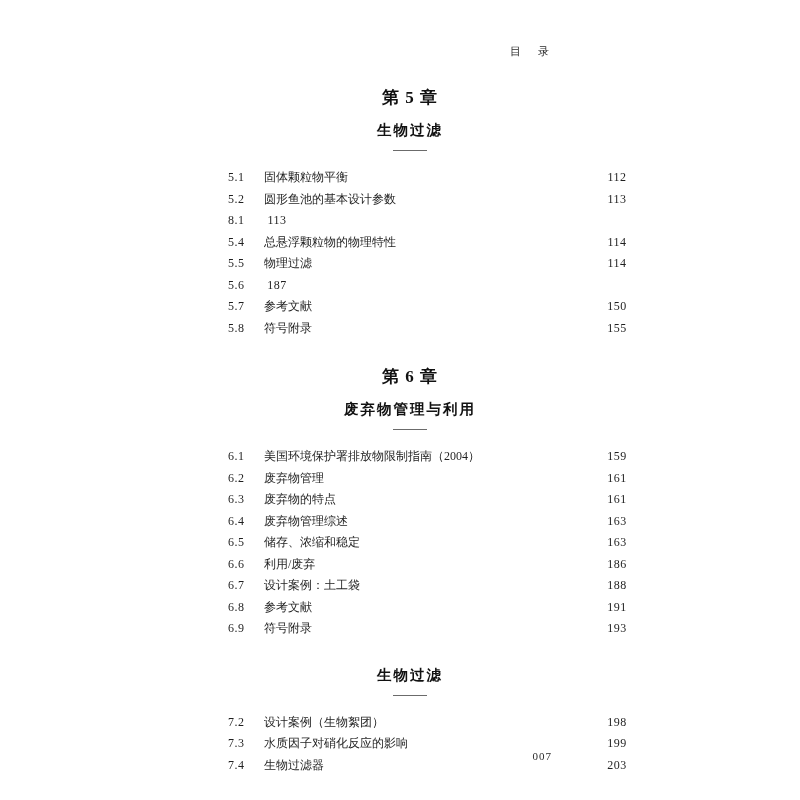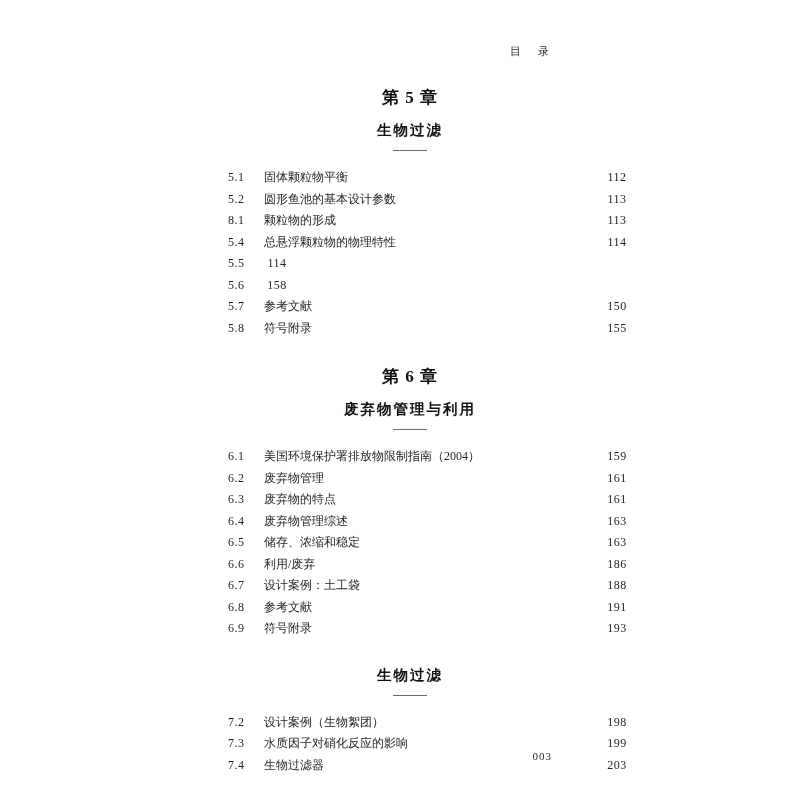--- a/index.html
+++ b/index.html
@@ -120,35 +120,35 @@
           <span class="label">固体颗粒物平衡</span>
           <span class="page-no">112</span>
         </div>
         <div class="entry">
           <span class="num">5.2</span>
           <span class="label">圆形鱼池的基本设计参数</span>
           <span class="page-no">113</span>
         </div>
         <div class="entry">
           <span class="num">8.1</span>
-          <span class="label">颗粒物的形成</span>
           <span class="page-no">113</span>
         </div>
         <div class="entry">
           <span class="num">5.4</span>
           <span class="label">总悬浮颗粒物的物理特性</span>
           <span class="page-no">114</span>
         </div>
         <div class="entry">
           <span class="num">5.5</span>
+          <span class="label">物理过滤</span>
           <span class="page-no">114</span>
         </div>
         <div class="entry">
           <span class="num">5.6</span>
-          <span class="page-no">158</span>
+          <span class="page-no">187</span>
         </div>
         <div class="entry">
           <span class="num">5.7</span>
           <span class="label">参考文献</span>
           <span class="page-no">150</span>
         </div>
         <div class="entry">
           <span class="num">5.8</span>
           <span class="label">符号附录</span>
           <span class="page-no">155</span>
@@ -235,15 +235,15 @@
           <span class="num">7.4</span>
           <span class="label">生物过滤器</span>
           <span class="page-no">203</span>
         </div>
 
       </div>
     </div>
 
   </div>
 
-  <div class="folio">003</div>
+  <div class="folio">007</div>
 
 </div>
 
 </body></html>

